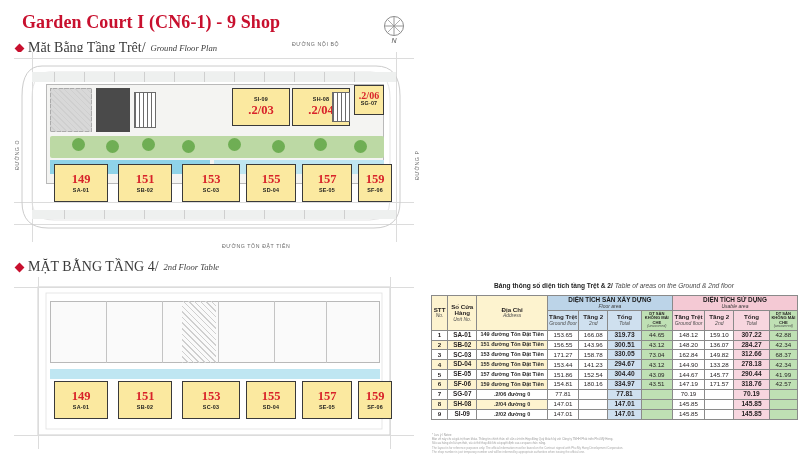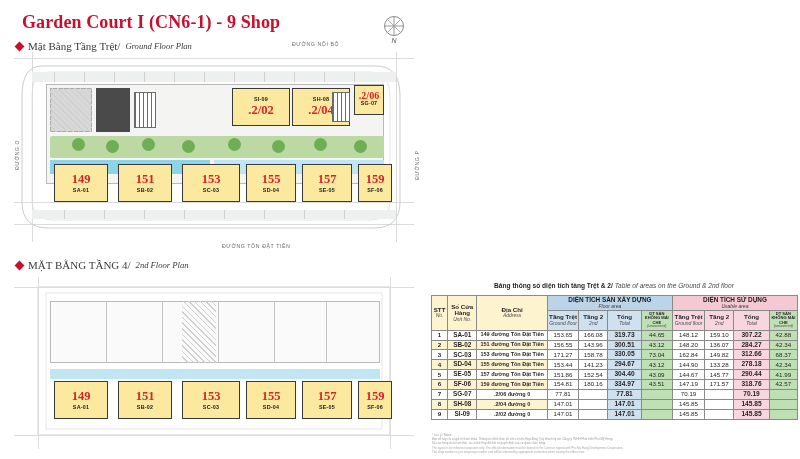--- a/index.html
+++ b/index.html
@@ -18,21 +18,21 @@
   .title {
     position:absolute; left:22px; top:12px;
     font-family:"Liberation Serif", serif;
     font-weight:bold; font-size:18px;
     color:#c8102e; letter-spacing:.1px; white-space:nowrap;
   }
 
   
   .sec-head { position:absolute; display:flex; align-items:center; gap:5px; white-space:nowrap; }
   .diamond { width:7px; height:7px; background:#c8102e; transform:rotate(45deg); flex:none; }
-  .sec-vn { font-size:11px; color:#3a3a3a; font-family:"Liberation Serif", serif; }
+  .sec-vn { font-size:14px; color:#3a3a3a; font-family:"Liberation Serif", serif; }
   .sec-en { font-size:8.6px; color:#3a3a3a; font-style:italic; font-family:"Liberation Serif", serif; }
   #sec-ground { left:16px; top:40px; }
   #sec-second { left:16px; top:259px; }
 
   
   .compass { position:absolute; left:381px; top:16px; width:26px; height:34px; }
   .compass .ring { position:absolute; left:3px; top:0; width:20px; height:20px; border:1px solid #8c8c8c; border-radius:50%; }
   .compass .n { position:absolute; left:0; top:21px; width:26px; text-align:center; font-size:7px; font-style:italic; color:#555; }
 
   
@@ -178,21 +178,21 @@
 
     <div class="slab" style="left:32px; top:32px; width:338px; height:100px;"></div>
 
     <div class="lightgrey" style="left:36px; top:36px; width:42px; height:44px;"></div>
     <div class="hatch" style="left:36px; top:36px; width:42px; height:44px;"></div>
     <div class="colblk" style="left:82px; top:36px; width:34px; height:44px; background:#4a4a4a;"></div>
     <div class="stair" style="left:120px; top:40px; width:22px; height:36px;"></div>
 
     <div class="unit top" style="left:218px; top:36px; width:58px; height:38px;">
       <span class="code">SI-09</span>
-      <span class="num">.2/02</span>
+      <span class="num">.2/03</span>
     </div>
     <div class="unit top" style="left:278px; top:36px; width:58px; height:38px;">
       <span class="code">SH-08</span>
       <span class="num">.2/04</span>
     </div>
     <div class="unit top small" style="left:340px; top:33px; width:30px; height:30px;">
       <span class="num">.2/06</span>
       <span class="code">SG-07</span>
     </div>
     <div class="stair" style="left:318px; top:40px; width:18px; height:30px;"></div>
@@ -249,21 +249,21 @@
   </div>
 
   <div class="street" style="left:292px; top:41px;">ĐƯỜNG NỘI BỘ</div>
   <div class="street" style="left:222px; top:243px;">ĐƯỜNG TÔN ĐẬT TIÊN</div>
   <div class="street vert" style="left:14px; top:170px;">ĐƯỜNG O</div>
   <div class="street vert" style="left:414px; top:180px;">ĐƯỜNG P</div>
 
   <div class="sec-head" id="sec-second">
     <span class="diamond"></span>
     <span class="sec-vn">MẶT BẰNG TẦNG 4/</span>
-    <span class="sec-en">2nd Floor Plan</span>
+    <span class="sec-en">2nd Floor Table</span>
   </div>
 
   <div class="plan" id="plan2">
 
     <svg width="400" height="172" style="position:absolute;left:0;top:0;">
       <rect x="24" y="10" width="352" height="148" fill="none" stroke="#cfcfcf" stroke-width="1"></rect>
       <rect x="32" y="16" width="336" height="136" fill="none" stroke="#e0e0e0" stroke-width="0.8"></rect>
     </svg>
 
     <div class="grid-lines">

